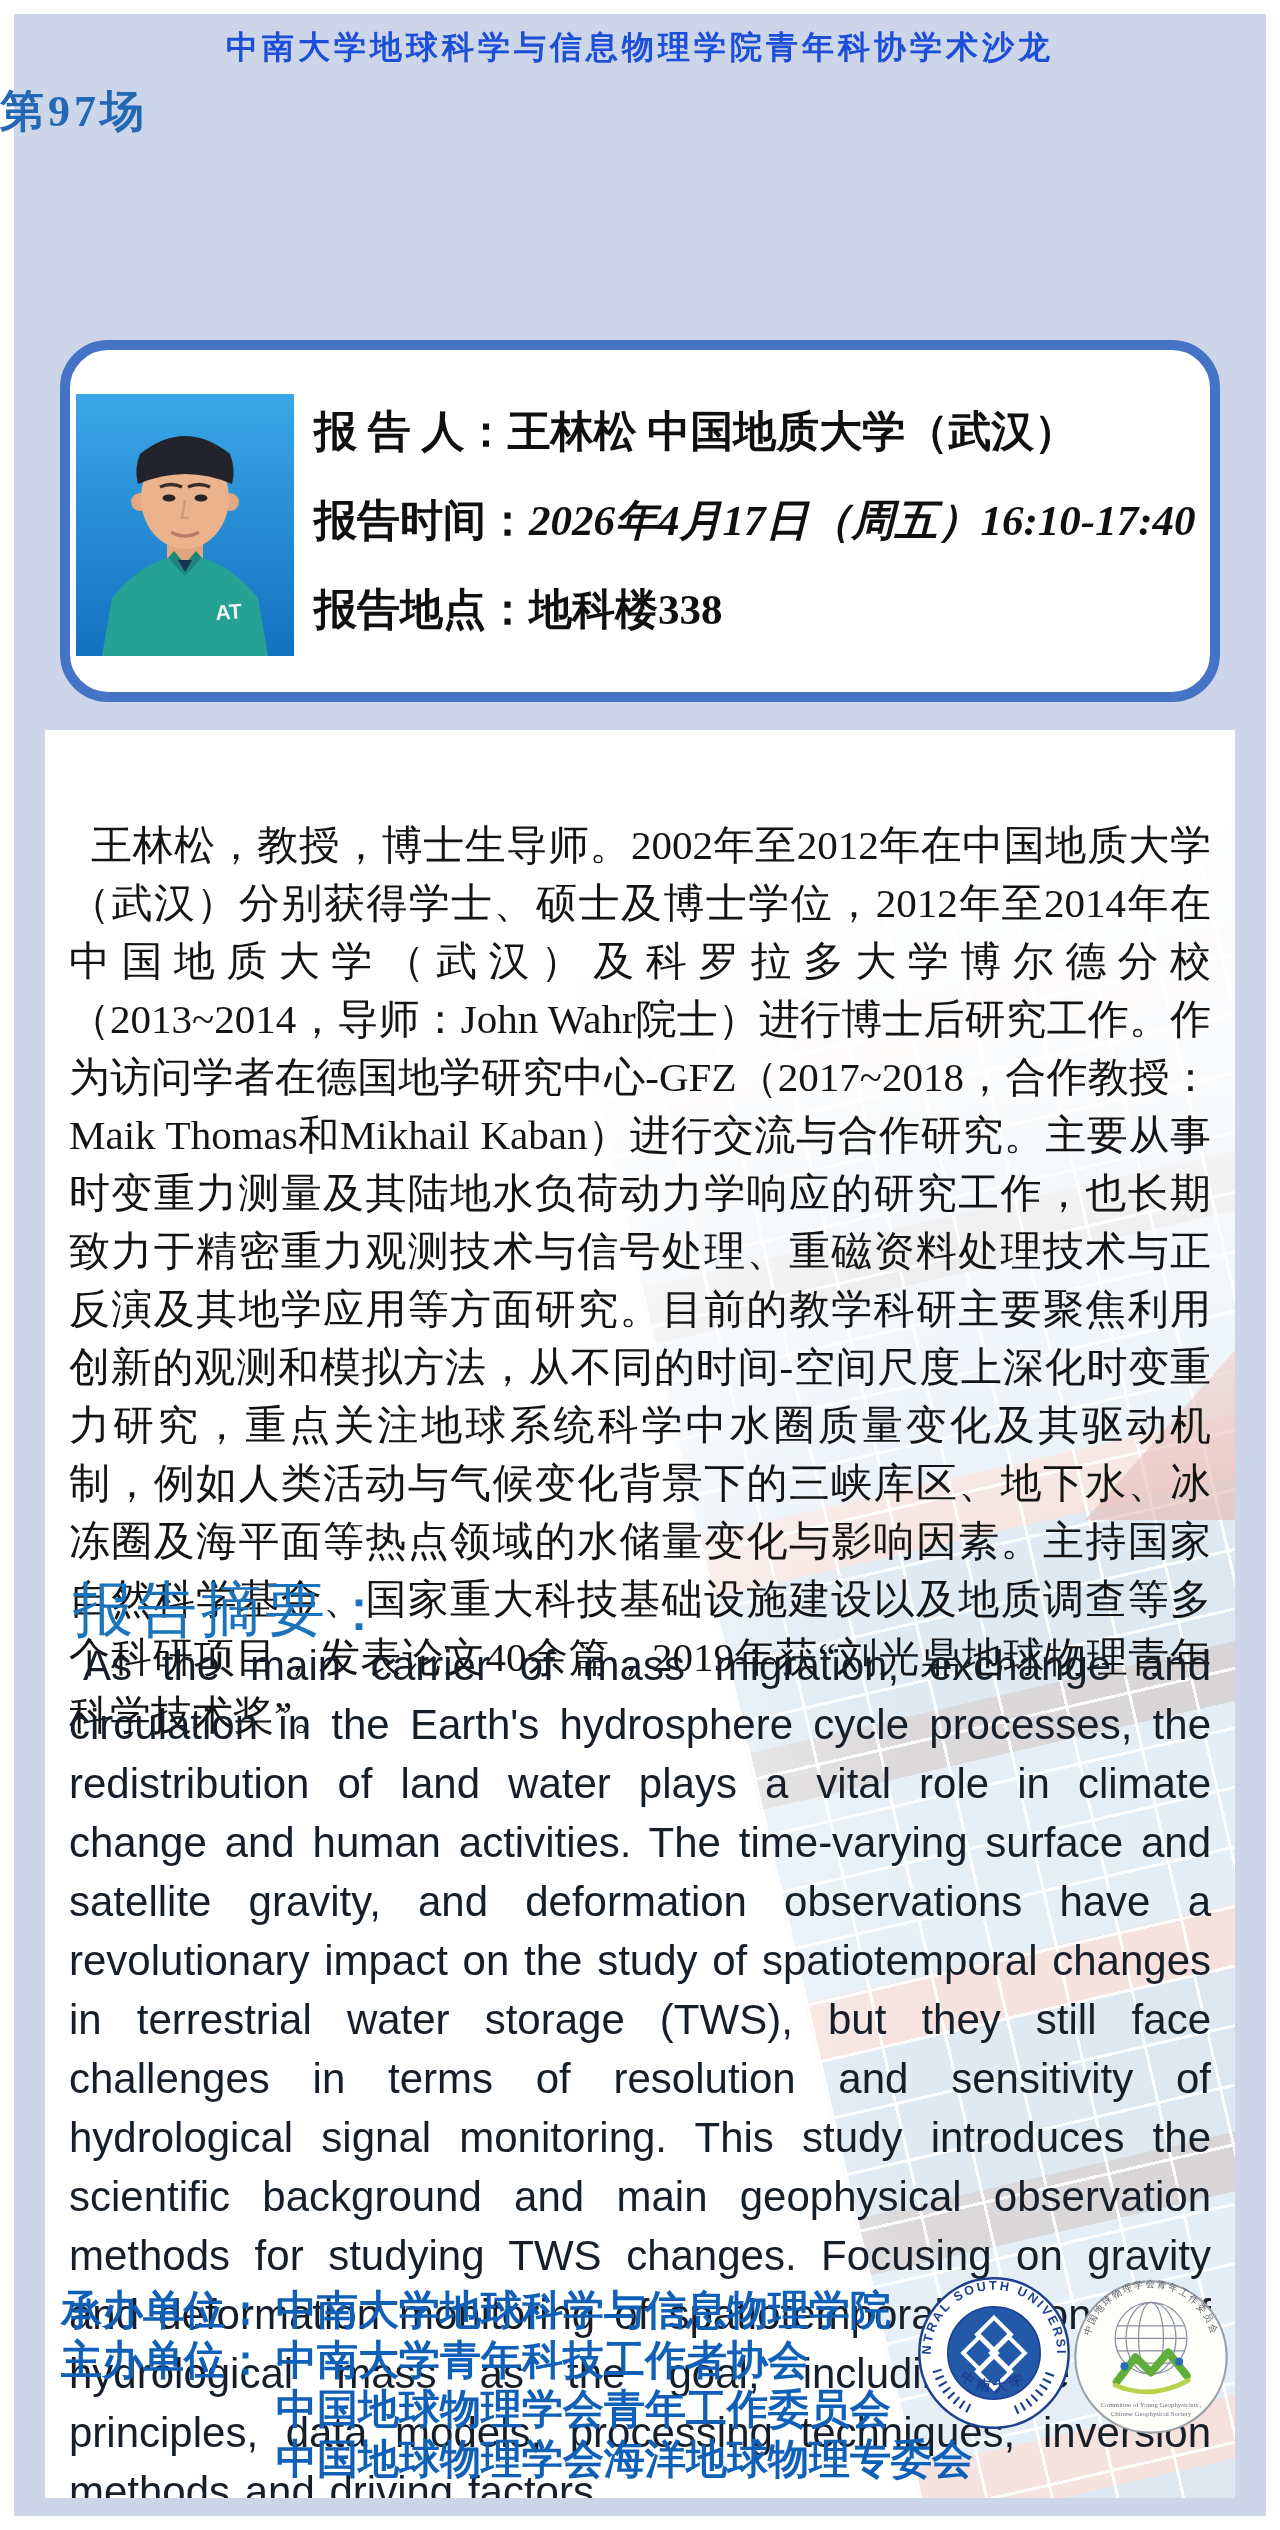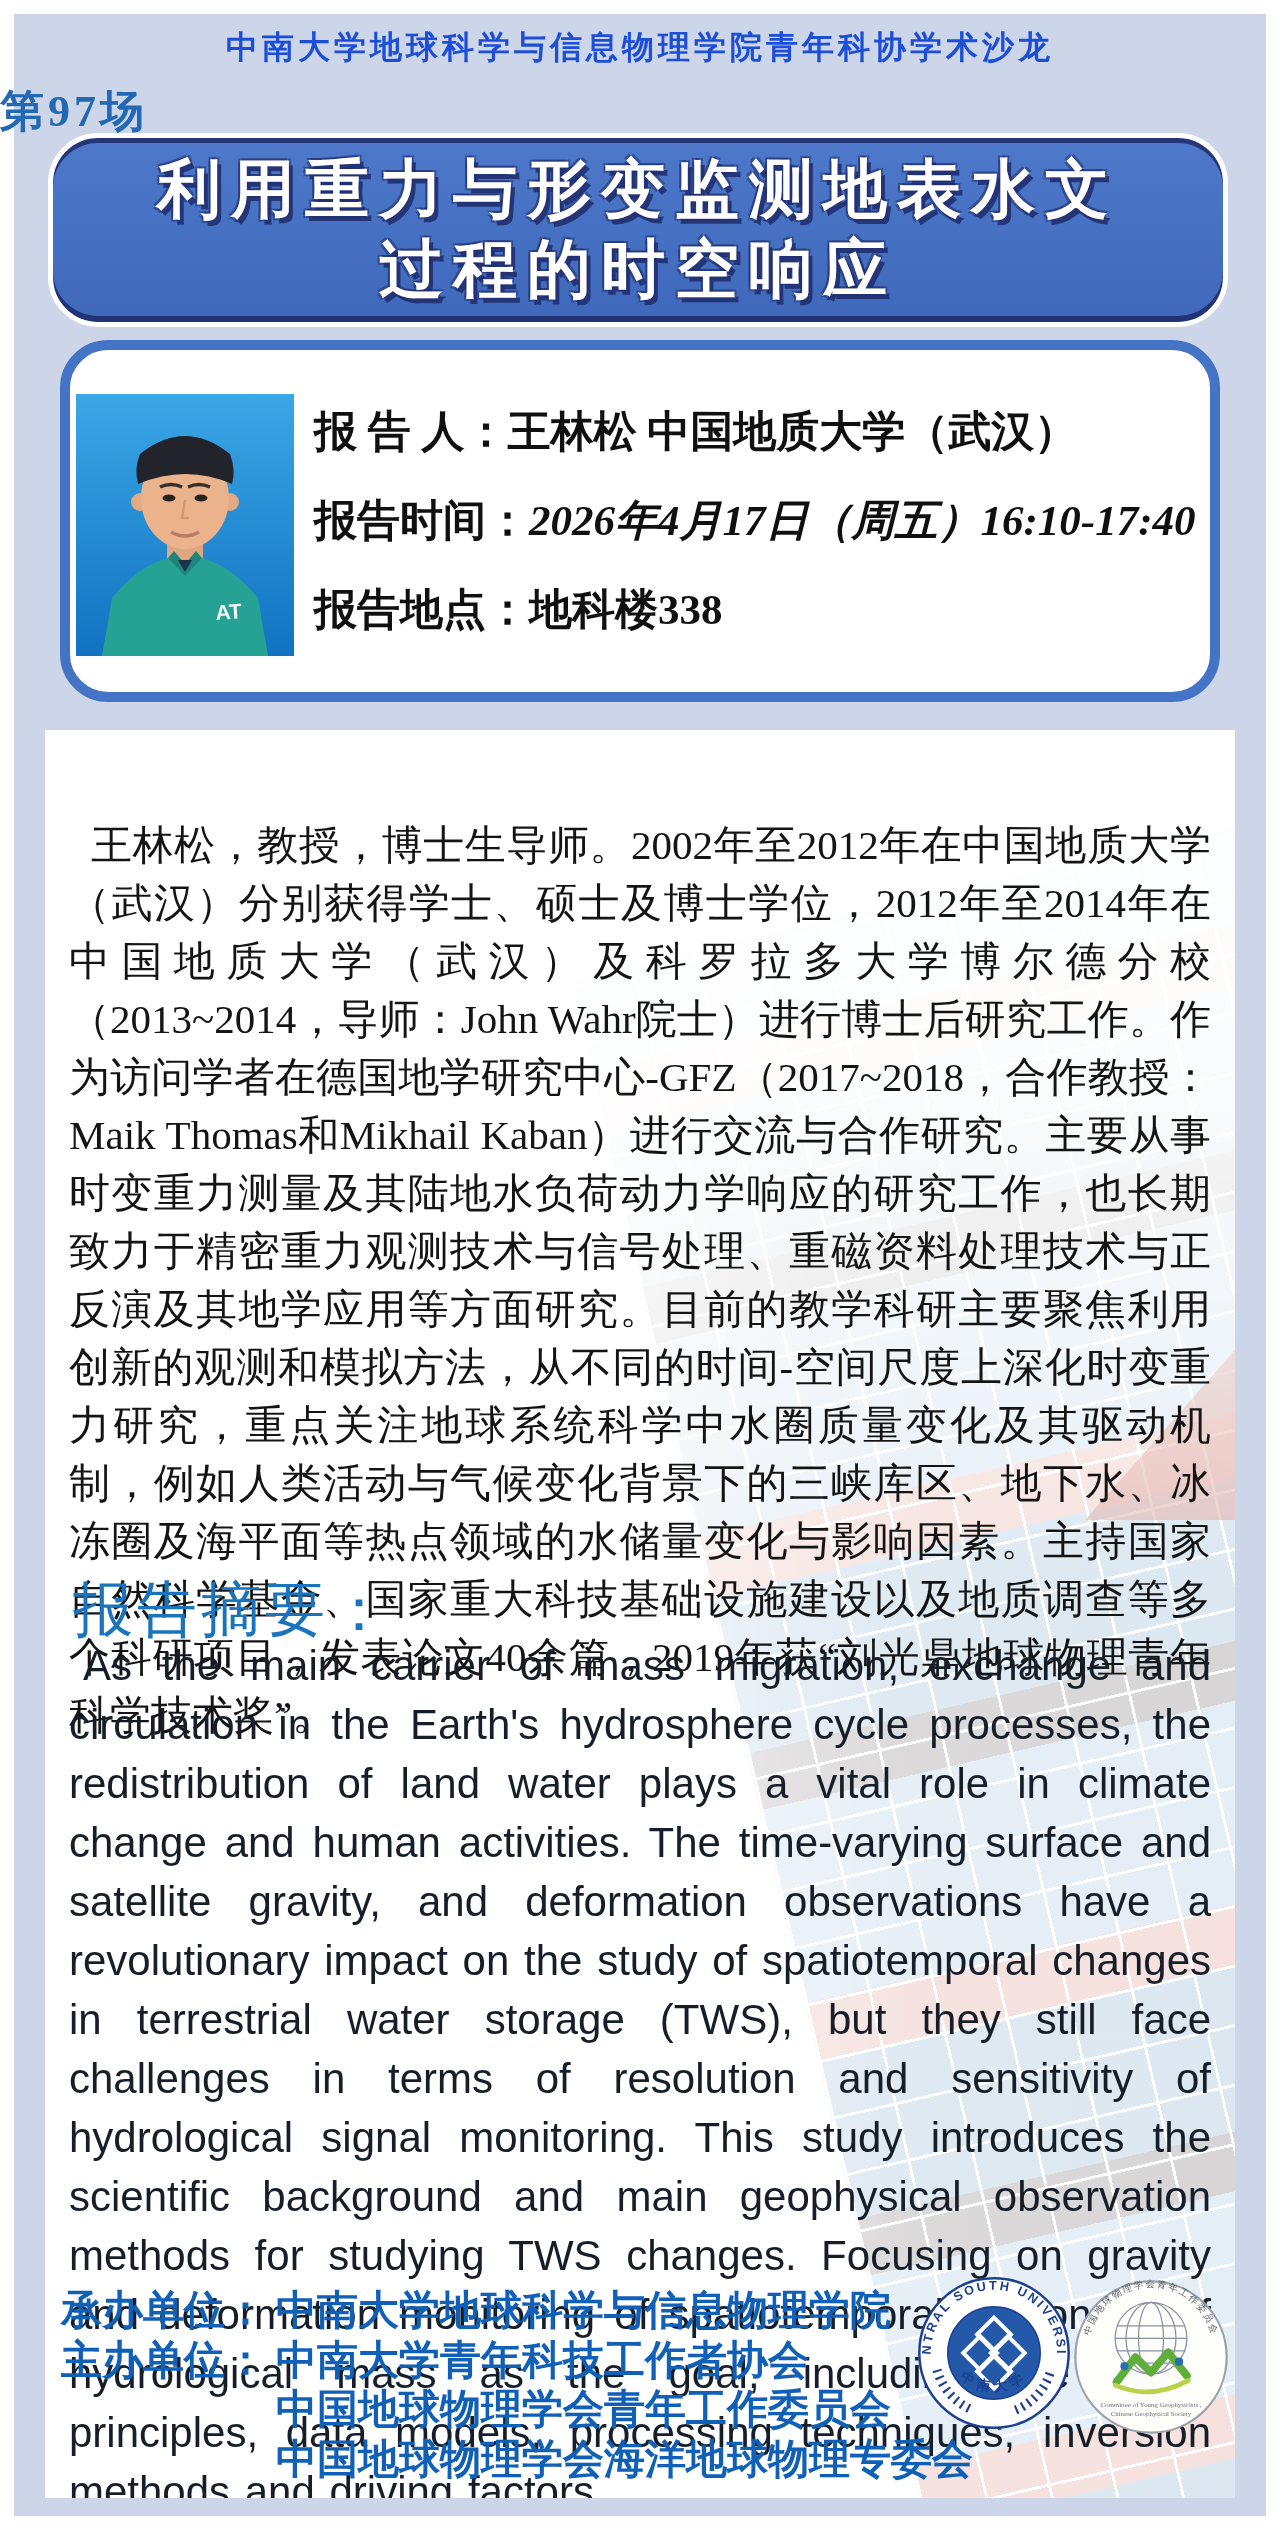--- a/index.html
+++ b/index.html
@@ -131,24 +131,20 @@
 </style>
 </head>
 <body>
 
 <div class="page">
   <div class="page-bg"></div>
 
   <div class="header-line1 f-kai">中南大学地球科学与信息物理学院青年科协学术沙龙</div>
   <div class="header-line2 f-kai">第97场</div>
 
-  <div class="banner">
-    <div class="banner-line f-kai">利用重力与形变监测地表水文</div>
-    <div class="banner-line f-kai">过程的时空响应</div>
-  </div>
 
   <div class="card">
     <div class="photo">
       <svg width="218" height="262" viewBox="0 0 218 262">
         <defs>
           <linearGradient id="pbg" x1="0" y1="0" x2="0" y2="1">
             <stop offset="0" stop-color="#3aa7e6"></stop>
               <stop offset="1" stop-color="#1272c2"></stop>
           </linearGradient>
         </defs>

